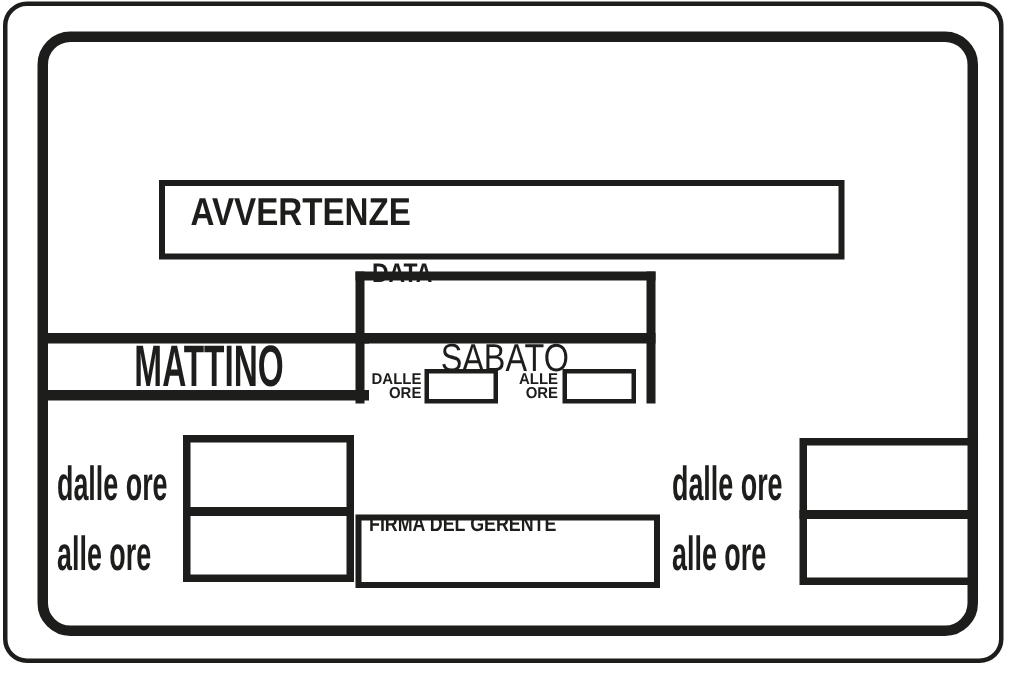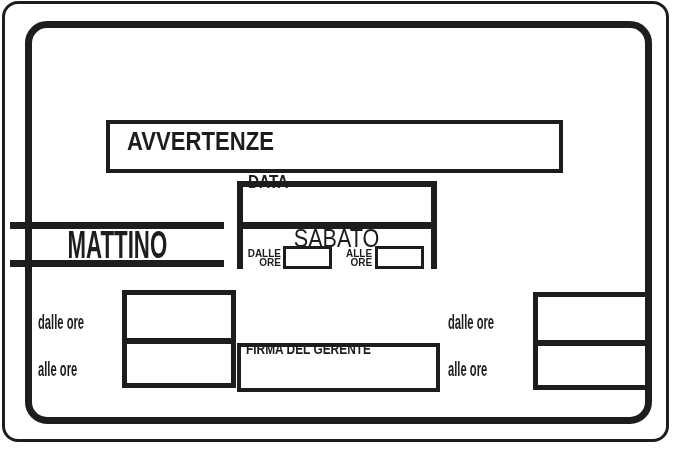--- a/index.html
+++ b/index.html
@@ -37,26 +37,26 @@
   .sat-heading span { transform:scaleX(0.83); }
   .sat-sub { position:absolute; top:249px; font-size:10.5px; font-weight:700; line-height:8.8px; text-align:right; }
   .sat-sub-from { left:240px; width:42px; }
   .sat-sub-to   { left:335px; width:38px; }
   .sat-sub span { display:block; transform:scaleX(0.95); transform-origin:center top; }
   .sat-box-from { left:283px; top:246px; width:49px; height:23px; border-width:3px; }
   .sat-box-to   { left:375px; top:246px; width:49px; height:23px; border-width:3px; }
 
   
   .band { position:absolute; top:222px; height:45px; border-top:7px solid var(--ink); border-bottom:7px solid var(--ink); box-sizing:border-box; display:flex; align-items:center; justify-content:center; }
-  .band-morning   { left:10px;  width:214px;text-align:right; }
+  .band-morning   { left:32px;  width:214px;text-align:right; }
   .band-afternoon { left:434px; width:217px; }
   .band .bt { font-size:39px; font-weight:700; line-height:1; transform:scaleX(0.57); }
 
   
-  .time-label { position:absolute; height:28px; line-height:28px; font-size:20px; font-weight:700; }
+  .time-label { position:absolute; height:28px; line-height:28px; font-size:32px; font-weight:700; }
   .time-label span { transform:scaleX(0.56); }
   .lbl-m-from { left:38px;  top:308px; }
   .lbl-m-to   { left:38px;  top:355px; }
   .lbl-a-from { left:448px; top:308px; }
   .lbl-a-to   { left:448px; top:355px; }
 
   .times-box-m { left:122px; top:290px; width:114px; height:98px; border-width:5px; }
   .times-div-m { left:122px; top:338px; width:114px; height:6px; }
   .times-box-a { left:533px; top:292px; width:118px; height:98px; border-width:5px; }
   .times-div-a { left:533px; top:340px; width:118px; height:6px; }

